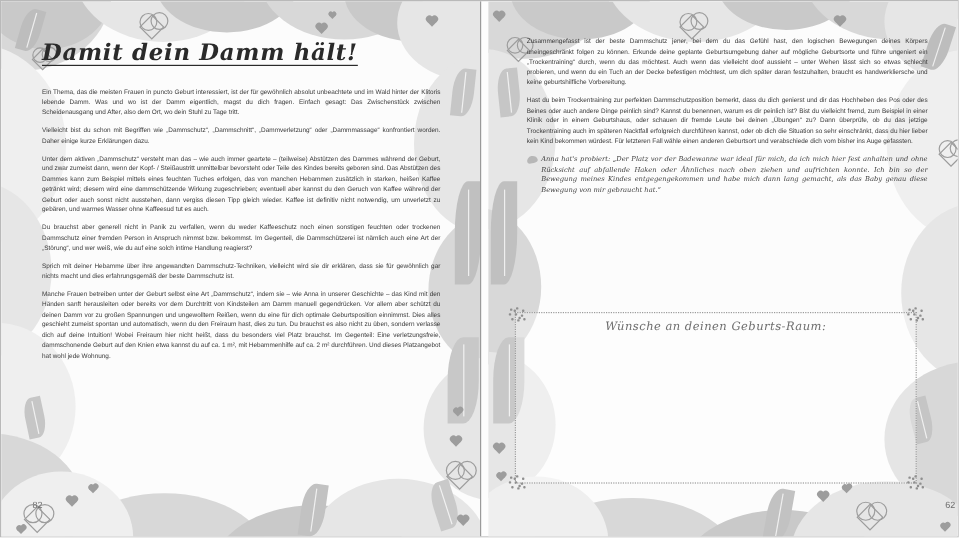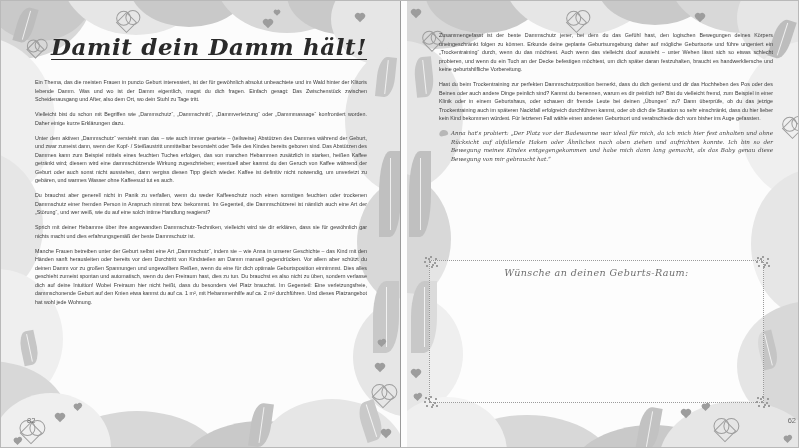--- a/index.html
+++ b/index.html
@@ -88,23 +88,23 @@
 
   
   .content {
     position: relative;
     z-index: 10;
   }
   .page-title {
     font-family: "DejaVu Serif", "Liberation Serif", serif;
     font-style: italic;
     font-weight: 700;
-    font-size: 23px;
+    font-size: 19px;
     color: #2a2a2a;
-    text-align: right;
+    text-align: left;
     letter-spacing: .6px;
     text-decoration: underline;
     text-underline-offset: 4px;
     text-decoration-thickness: 1px;
   }
   .body-col {
     font-family: "Liberation Sans", sans-serif;
     font-size: 5.35px;
     line-height: 8.55px;
     color: #3a3a3a;

